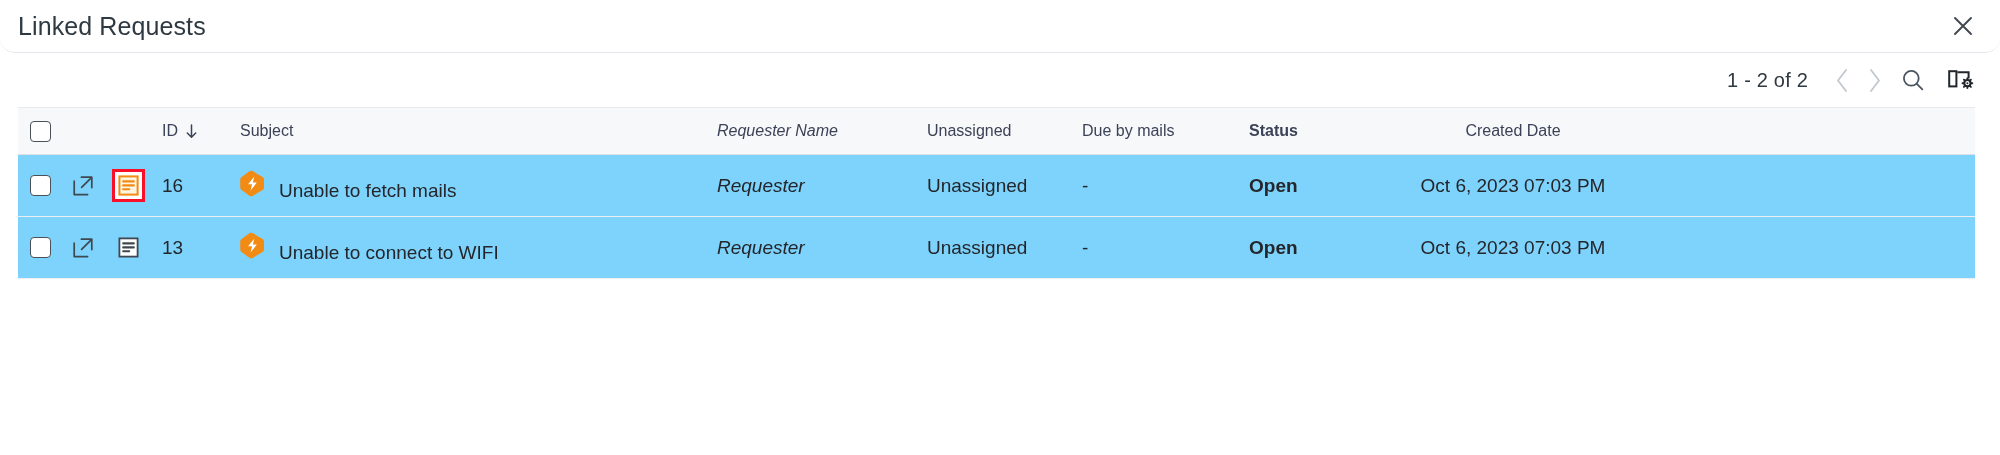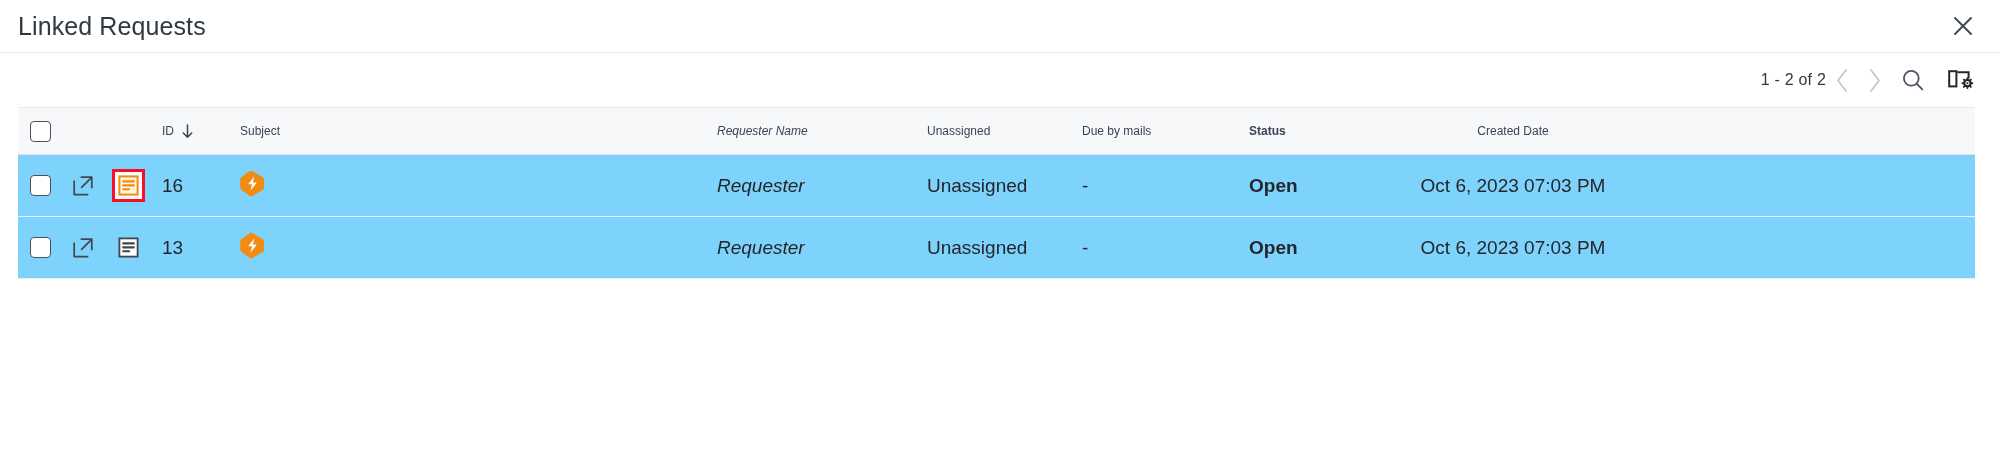--- a/index.html
+++ b/index.html
@@ -18,20 +18,21 @@
     overflow: hidden;
   }
 
   
   .titlebar {
     height: 53px;
     border-bottom: 1px solid #e4e6eb;
     display: flex;
     align-items: center;
     position: relative;
+    border-radius: 15px;
   }
   .dialog-title {
     margin-left: 18px;
     font-size: 25px;
     color: #2f3941;
     font-weight: 400;
     letter-spacing: .1px;
   }
   .close-btn {
     position: absolute;
@@ -49,22 +50,23 @@
   
   .toolbar {
     height: 54px;
     display: flex;
     align-items: center;
     justify-content: flex-end;
     padding-right: 22px;
     gap: 0px;
   }
   .page-count {
-    font-size: 16px;
+    font-size: 20px;
     color: #2f3941;
+    margin-right: 18px;
     white-space: nowrap;
     letter-spacing: .2px;
   }
   .nav-arrow {
     width: 32px;
     height: 32px;
     display: flex;
     align-items: center;
     justify-content: center;
     cursor: default;
@@ -94,21 +96,21 @@
     border-bottom: 1px solid #dcdfe4;
   }
   .trow {
     display: flex;
     align-items: center;
     height: 62px;
     background: #7dd3fc;
     border-bottom: 1px solid #edeef1;
   }
   .th {
-    font-size: 12px;
+    font-size: 16px;
     color: #3c4257;
     font-weight: 400;
     white-space: nowrap;
     display: flex;
     align-items: center;
     gap: 7px;
   }
   .td {
     font-size: 19px;
     color: #24262b;
@@ -262,20 +264,21 @@
         </span>
       </div>
       <div class="td c-id">16</div>
       <div class="td c-subject">
         <span>
           <svg width="25" height="27" viewBox="0 0 25 27" aria-hidden="true">
             <path d="M12.5 1.1 L22.6 6.9 a3 3 0 0 1 1.4 2.5 v8.2 a3 3 0 0 1 -1.4 2.5 L12.5 25.9 a3 3 0 0 1 -2.8 0 L1.6 20.1 a3 3 0 0 1 -1.4 -2.5 v-8.2 a3 3 0 0 1 1.4 -2.5 L9.7 1.1 a3 3 0 0 1 2.8 0 z" fill="#f28b14"></path>
             <path d="M14.3 6.6 L8.1 14.3 H12 L10.6 20.6 L16.8 12.6 H12.9 z" fill="#ffffff"></path>
           </svg>
         </span>
+        <span>Unable to fetch mails</span>
       </div>
       <div class="td c-req">Requester</div>
       <div class="td c-tech">Unassigned</div>
       <div class="td c-due">-</div>
       <div class="td c-status">Open</div>
       <div class="td c-created">Oct 6, 2023 07:03 PM</div>
     </div>
 
     <div class="trow">
       <div class="c-check">
@@ -299,20 +302,21 @@
         </span>
       </div>
       <div class="td c-id">13</div>
       <div class="td c-subject">
         <span>
           <svg width="25" height="27" viewBox="0 0 25 27" aria-hidden="true">
             <path d="M12.5 1.1 L22.6 6.9 a3 3 0 0 1 1.4 2.5 v8.2 a3 3 0 0 1 -1.4 2.5 L12.5 25.9 a3 3 0 0 1 -2.8 0 L1.6 20.1 a3 3 0 0 1 -1.4 -2.5 v-8.2 a3 3 0 0 1 1.4 -2.5 L9.7 1.1 a3 3 0 0 1 2.8 0 z" fill="#f28b14"></path>
             <path d="M14.3 6.6 L8.1 14.3 H12 L10.6 20.6 L16.8 12.6 H12.9 z" fill="#ffffff"></path>
           </svg>
         </span>
+        <span>Unable to connect to WIFI</span>
       </div>
       <div class="td c-req">Requester</div>
       <div class="td c-tech">Unassigned</div>
       <div class="td c-due">-</div>
       <div class="td c-status">Open</div>
       <div class="td c-created">Oct 6, 2023 07:03 PM</div>
     </div>
 
   </div>
 </div>

